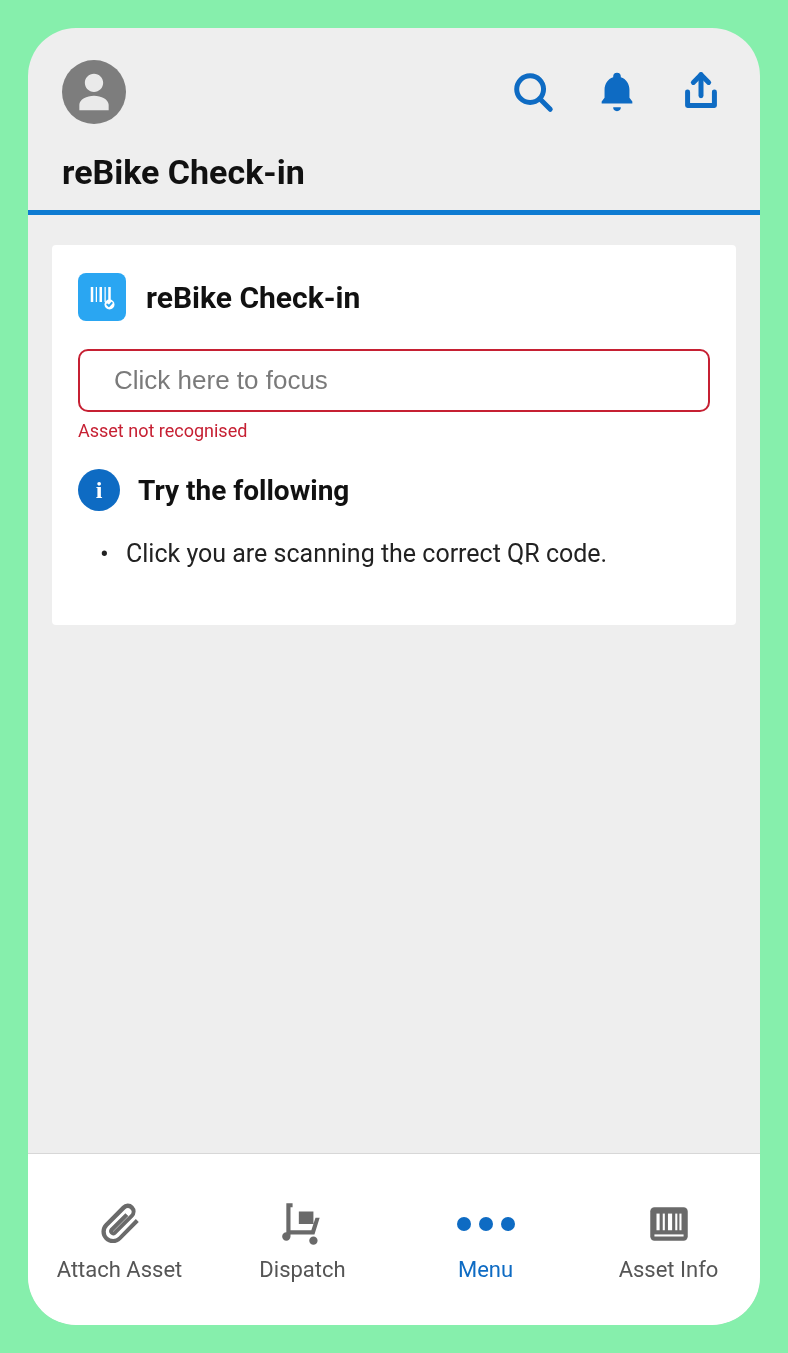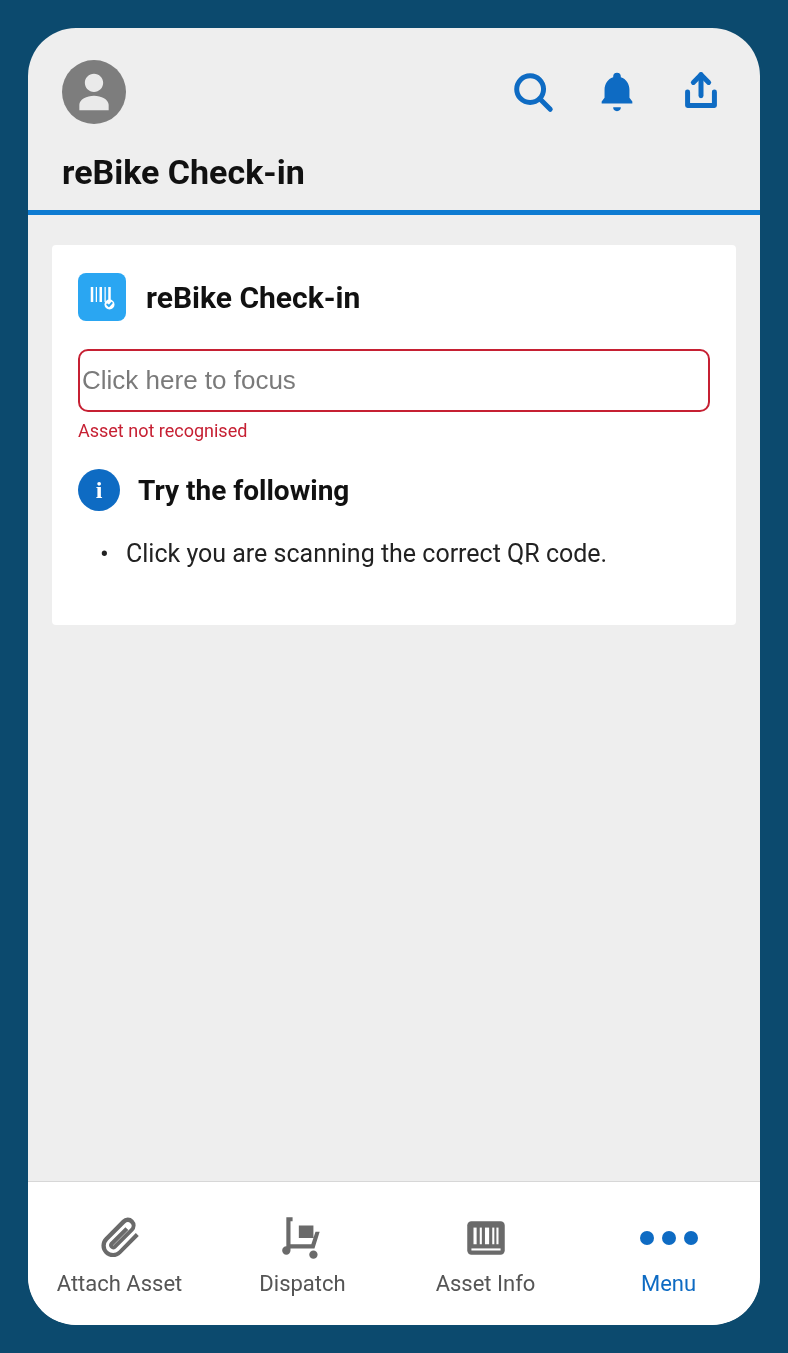--- a/index.html
+++ b/index.html
@@ -7,21 +7,21 @@
   body {
     font-family: -apple-system, BlinkMacSystemFont, "Segoe UI", Roboto, Helvetica, Arial, sans-serif;
     background: #c5c9cc;
     display: flex;
     align-items: flex-start;
     justify-content: center;
   }
   .device-frame {
     width: 788px;
     height: 1353px;
-    background: #0c4a6e;
+    background: #86efac;
     padding: 28px;
     position: relative;
   }
   .screen {
     width: 100%;
     height: 100%;
     background: #eeeeee;
     border-radius: 48px;
     overflow: hidden;
     display: flex;
@@ -80,21 +80,21 @@
     background: #2aa6f2;
     border-radius: 8px;
     display:flex; align-items:center; justify-content:center;
   }
   .card-header-icon svg { width: 30px; height: 30px; fill: #fff; }
   .card-title { font-size: 30px; font-weight: 700; color: #111; }
   .field-label { font-size: 25px; color: #333; margin: 6px 0 8px 0; }
   .input-wrap {
     border: 2px solid #c62033;
     border-radius: 10px;
-    padding: 14px 2px;
+    padding: 14px 34px;
     margin-bottom: 8px;
   }
   .input {
     width: 100%;
     border: none;
     outline: none;
     font-size: 26px;
     color: #333;
     background: transparent;
   }
@@ -133,21 +133,21 @@
   .hint-list li::before {
     content: "•";
     position: absolute;
     left: 0;
     top: 0;
     font-size: 26px;
     color: #222;
   }
   
   .bottom-nav {
-    height: 144px;
+    height: 172px;
     background: #ffffff;
     border-top: 1px solid #d7d7d7;
     display: flex;
     align-items: center;
     justify-content: center;
     border-bottom-left-radius: 48px;
     border-bottom-right-radius: 48px;
   }
   .nav-item {
     flex: 1;
@@ -240,39 +240,39 @@
         <span>Attach Asset</span>
       </div>
       <div class="nav-item">
         <div class="nav-icon">
           <svg viewBox="0 0 24 24">
               <path d="M4 2h3v2H6v11h10l2-6h2l-2.5 8H6v1a2 2 0 1 1-2-2V2zm6 4h7v6h-7V6z"></path>
               <circle cx="17" cy="20" r="2"></circle>
             </svg>
         </div>
         <span>Dispatch</span>
+      </div>
+      <div class="nav-item active">
+        <div class="dots">
+          <span></span>
+            <span></span>
+            <span></span>
+        </div>
+        <span>Menu</span>
       </div>
       <div class="nav-item">
         <div class="nav-icon">
           <svg viewBox="0 0 24 24">
               <rect x="3" y="4" width="18" height="16" rx="2"></rect>
               <rect x="6" y="7" width="1.5" height="8" fill="#fff"></rect>
               <rect x="9" y="7" width="1" height="8" fill="#fff"></rect>
               <rect x="11.5" y="7" width="2" height="8" fill="#fff"></rect>
               <rect x="15" y="7" width="1" height="8" fill="#fff"></rect>
               <rect x="17" y="7" width="1" height="8" fill="#fff"></rect>
               <rect x="5" y="17" width="14" height="1" fill="#fff"></rect>
             </svg>
         </div>
         <span>Asset Info</span>
       </div>
-      <div class="nav-item active">
-        <div class="dots">
-          <span></span>
-            <span></span>
-            <span></span>
-        </div>
-        <span>Menu</span>
-      </div>
     </div>
 
   </div>
 </div>
 
 </body></html>

